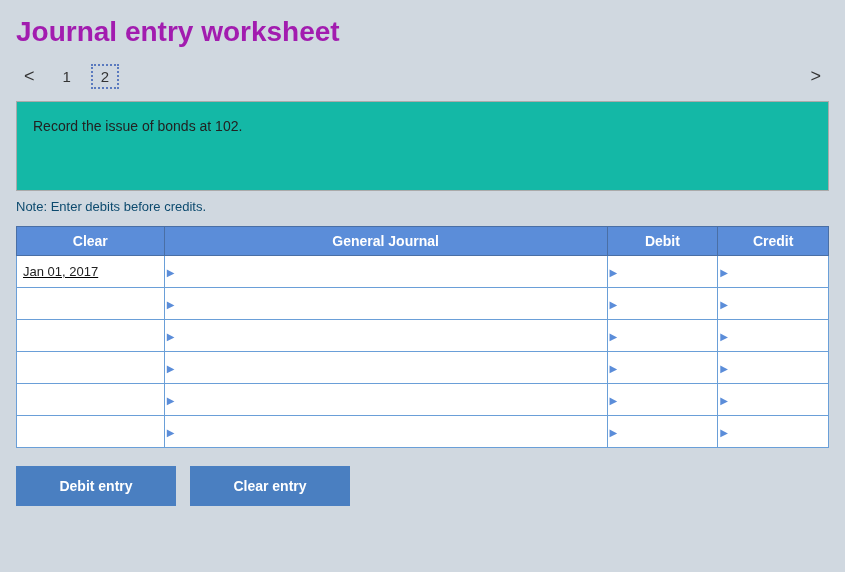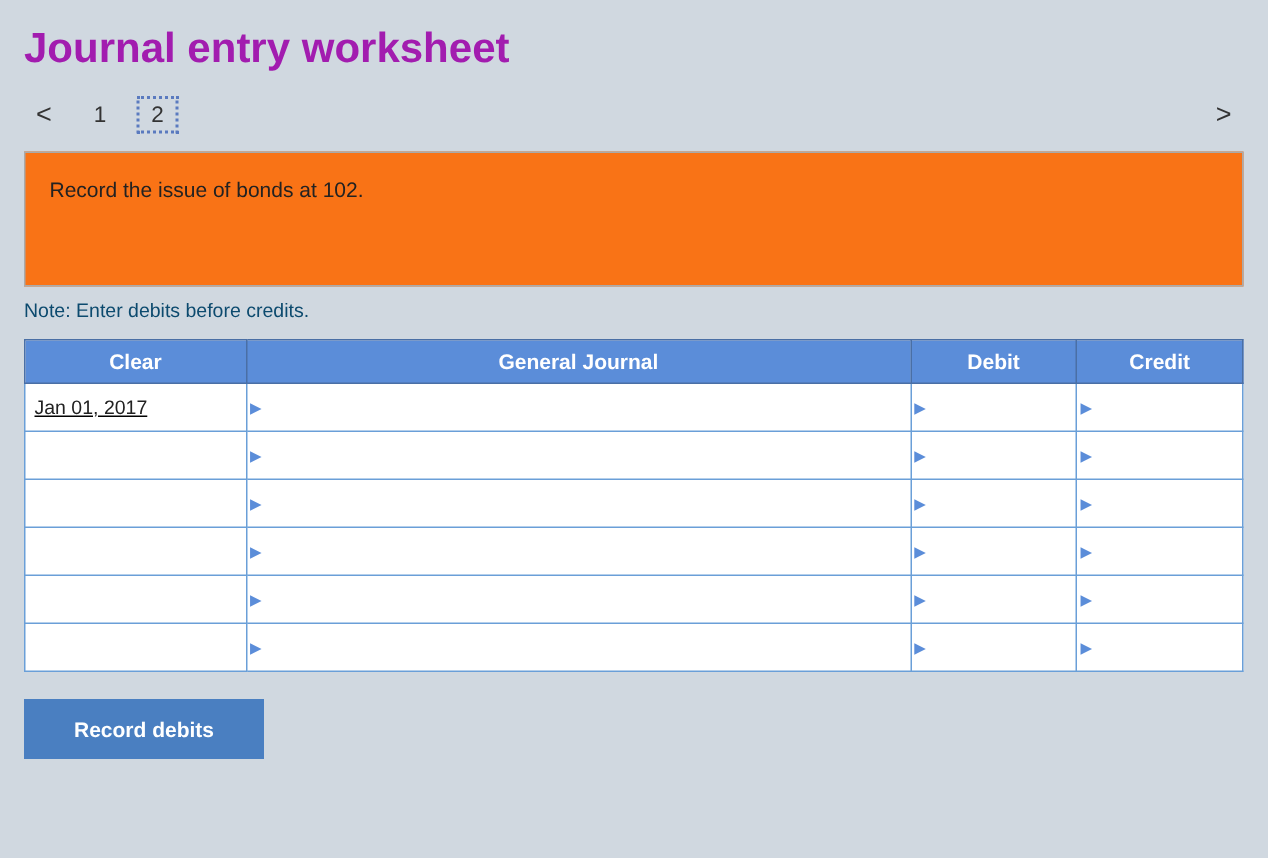--- a/index.html
+++ b/index.html
@@ -37,21 +37,21 @@
       cursor: pointer;
     }
     .nav-num.active {
       border: 2px dotted #5a7abf;
       padding: 2px 8px;
     }
     .nav-arrow.right {
       margin-left: auto;
     }
     .description-box {
-      background: #f97316;
+      background: #14b8a6;
       border: 1px solid #aaa;
       padding: 14px 16px;
       min-height: 90px;
       margin-bottom: 8px;
       color: #222;
       font-size: 14px;
       line-height: 1.5;
     }
     .note-text {
       color: #0c4a6e;
@@ -181,14 +181,15 @@
       <tr>
         <td class="col-date"></td>
         <td class="col-gj has-arrow"></td>
         <td class="col-debit has-arrow"></td>
         <td class="col-credit has-arrow"></td>
       </tr>
     </tbody>
 </table>
 
 <div class="btn-row">
-  <button class="btn">Record debits</button>
+  <button class="btn">Debit entry</button>
+  <button class="btn btn-clear">Clear entry</button>
 </div>
 
 </body></html>

